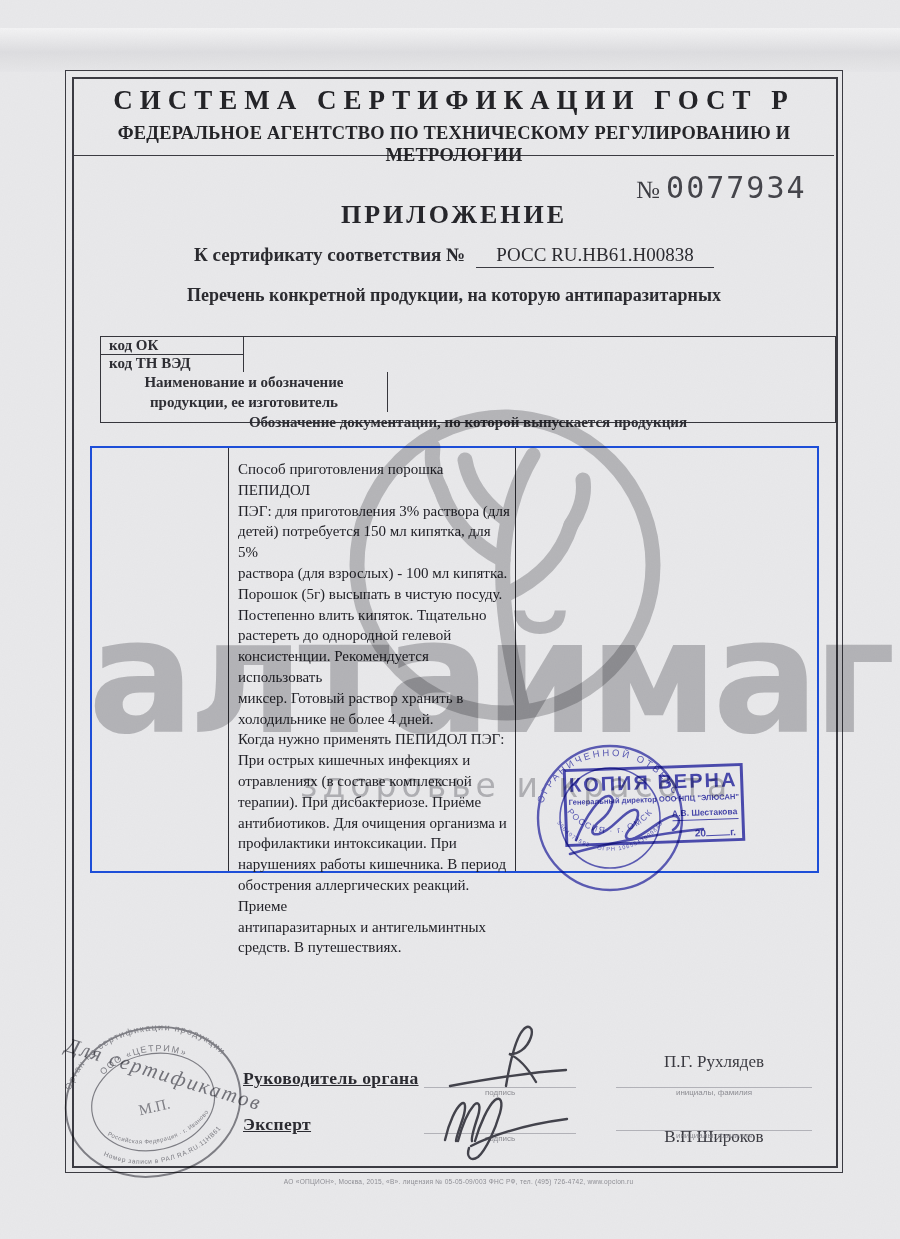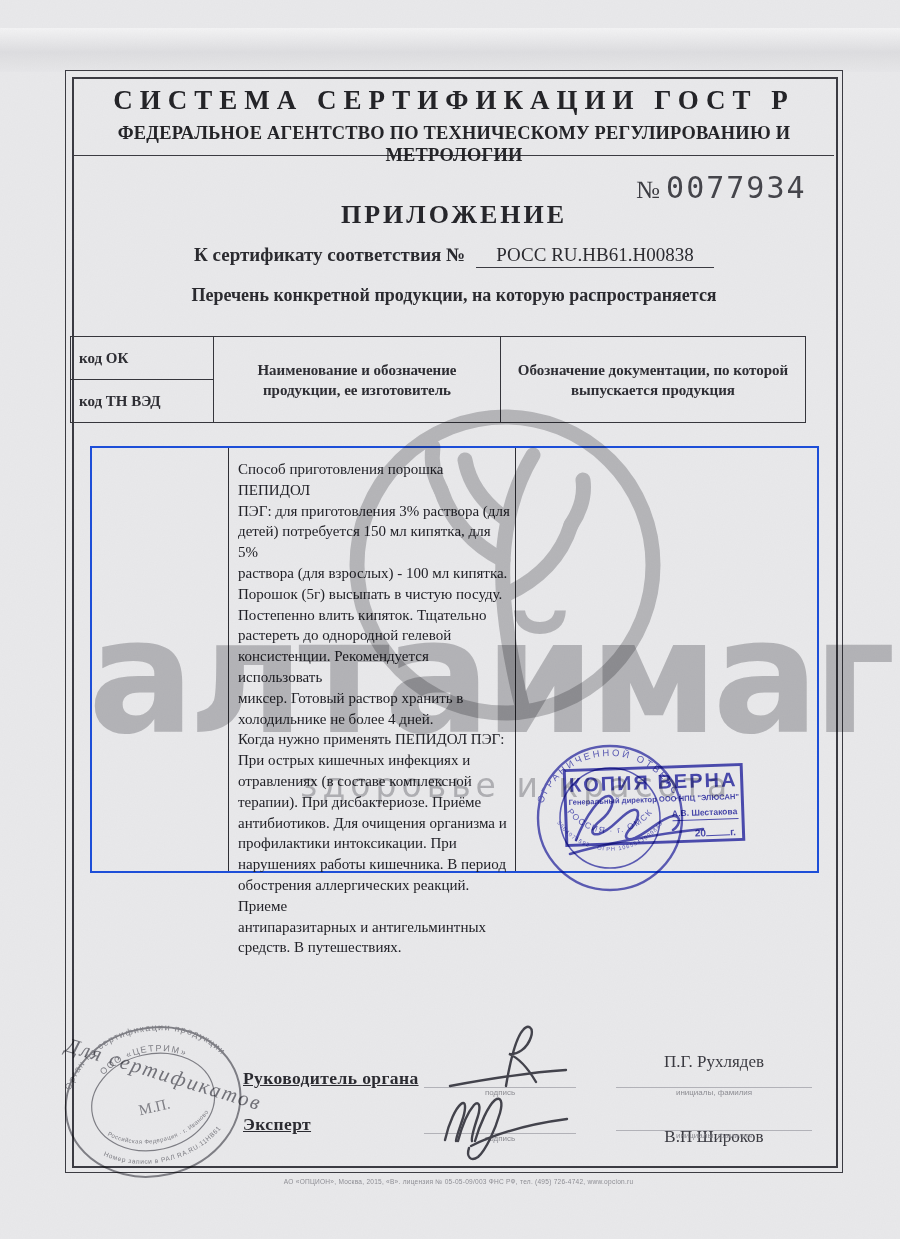--- a/index.html
+++ b/index.html
@@ -24,21 +24,21 @@
   .form-no .digits{font-family:"DejaVu Sans Mono",monospace;font-size:30px;letter-spacing:2px;color:#45454b;}
   .appendix-title{left:74px;top:200px;width:760px;text-align:center;font-weight:bold;
     font-size:26px;letter-spacing:3px;color:#26262b;}
   .cert-line{left:74px;top:244px;width:760px;text-align:center;font-size:19px;color:#2b2b30;}
   .cert-line .lbl{font-weight:bold;}
   .cert-line .val{display:inline-block;min-width:210px;border-bottom:1.6px solid #3b3b42;
     padding:0 14px 1px 14px;margin-left:6px;font-size:19px;}
   .scope{left:74px;top:283px;width:760px;text-align:center;font-weight:bold;font-size:18px;
     line-height:25px;color:#2b2b30;}
   
-  .t-head{left:70px;top:336px;width:734px;height:85px;border:1.7px solid #36363c;display:flex;}
+  .t-head{left:100px;top:336px;width:734px;height:85px;border:1.7px solid #36363c;display:flex;flex-direction:column;}
   .t-head .c1{width:142px;border-right:1.7px solid #36363c;display:flex;flex-direction:column;}
   .t-head .c1 .cell{flex:1;display:flex;align-items:center;padding-left:8px;
     font-weight:bold;font-size:15px;}
   .t-head .c1 .cell:first-child{border-bottom:1.4px solid #36363c;}
   .t-head .c2{width:287px;border-right:1.7px solid #36363c;display:flex;align-items:center;
     justify-content:center;text-align:center;font-weight:bold;font-size:15px;line-height:20px;padding:0 26px;box-sizing:border-box;}
   .t-head .c3{flex:1;display:flex;align-items:center;justify-content:center;text-align:center;
     font-weight:bold;font-size:15px;line-height:20px;padding:0 14px;box-sizing:border-box;}
   
   .t-body{left:90px;top:446px;width:725px;height:423px;border:2px solid #1d4ed8;display:flex;}
@@ -114,21 +114,21 @@
 </div>
 
 <div class="abs appendix-title">ПРИЛОЖЕНИЕ</div>
 
 <div class="abs cert-line">
   <span class="lbl">К сертификату соответствия №</span>
   <span class="val">РОСС RU.НВ61.Н00838</span>
 </div>
 
 <div class="abs scope">
-  <div>Перечень конкретной продукции,  на которую распространяется</div>
+  <div>Перечень конкретной продукции,  на которую антипаразитарных</div>
 </div>
 
 <div class="abs t-head">
   <div class="c1">
     <div class="cell">код ОК</div>
     <div class="cell">код ТН ВЭД</div>
   </div>
   <div class="c2">Наименование и обозначение продукции, ее изготовитель</div>
   <div class="c3">Обозначение документации, по которой выпускается продукция</div>
 </div>

